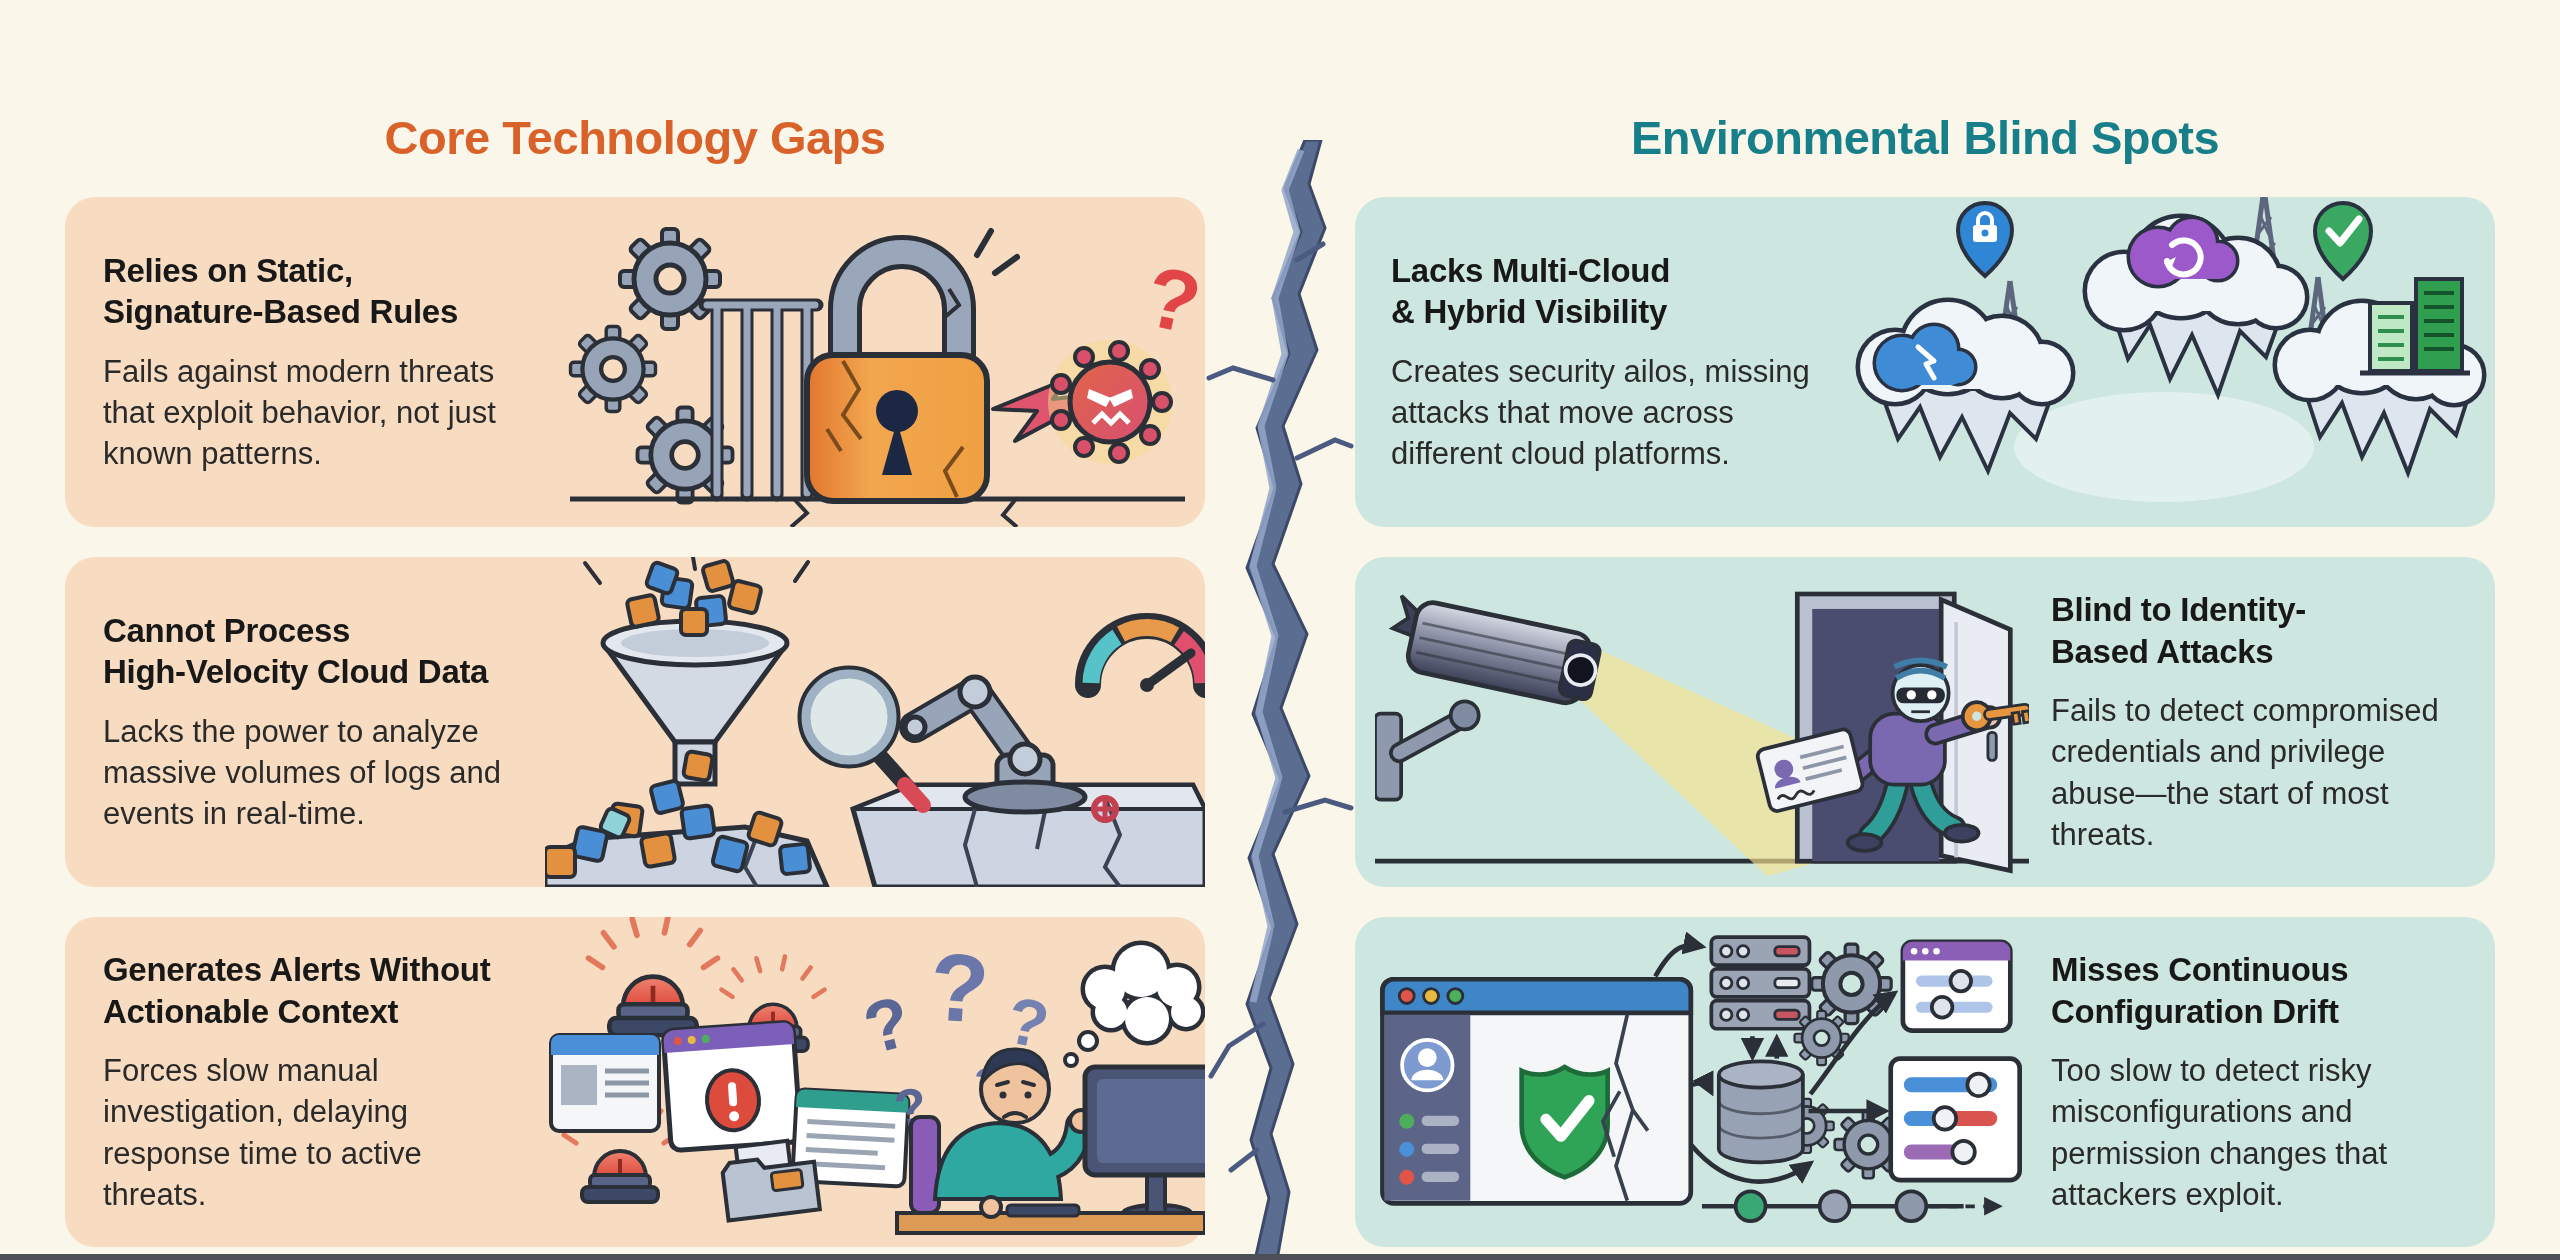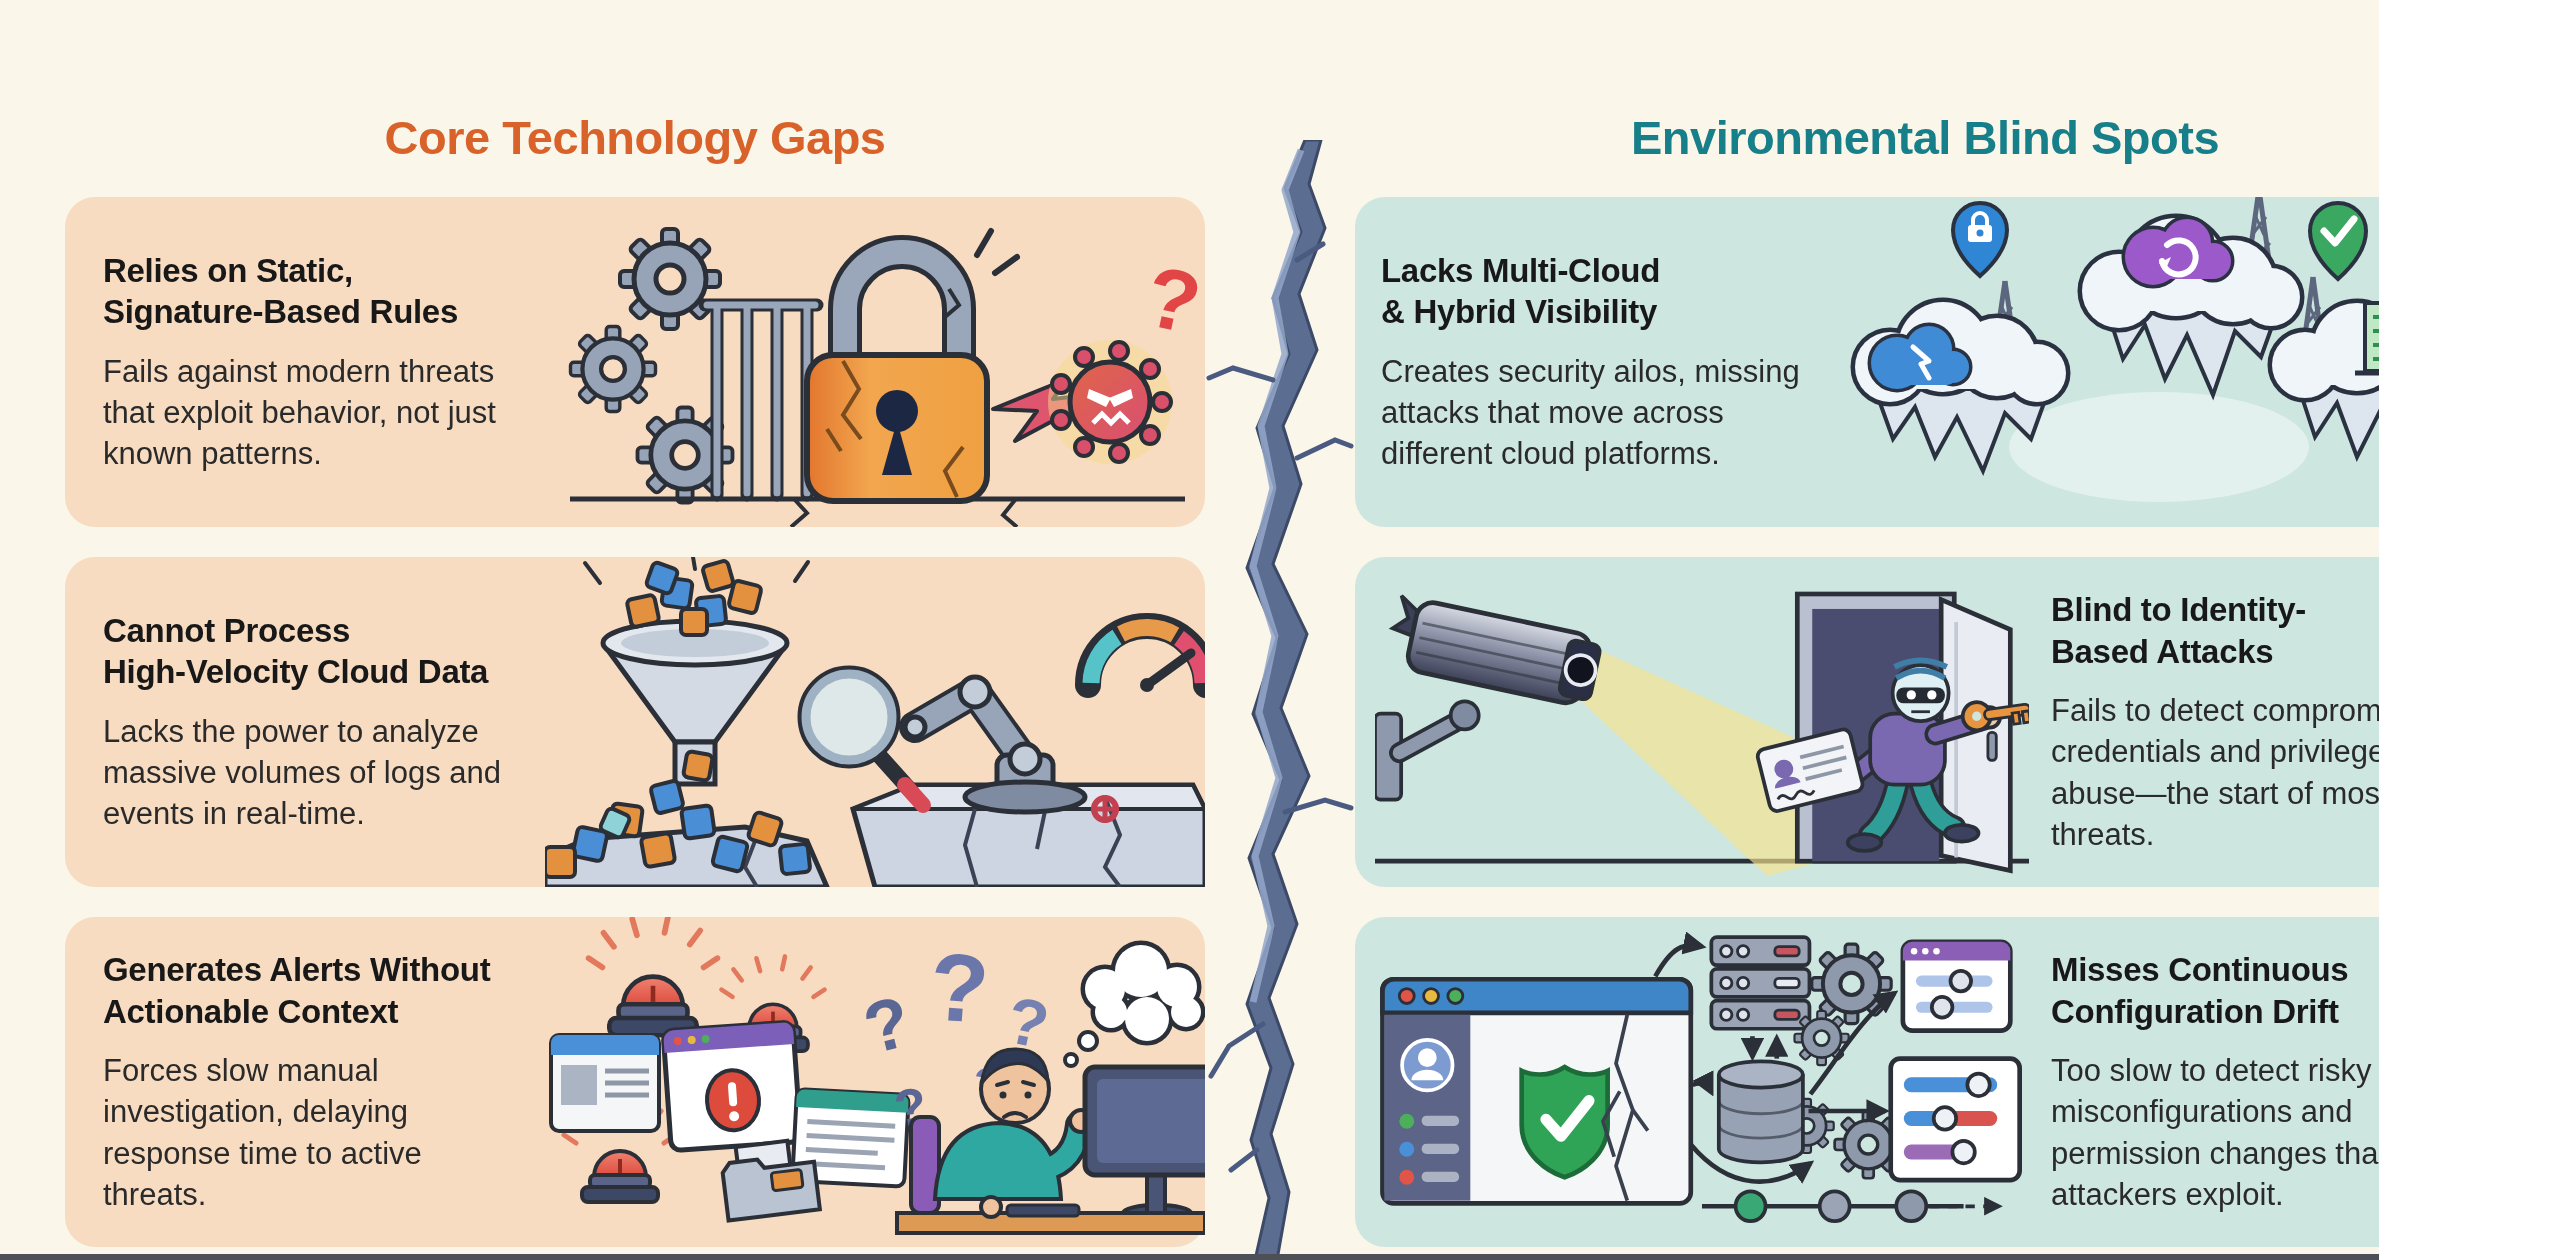--- a/index.html
+++ b/index.html
@@ -1,25 +1,25 @@
 <!DOCTYPE html>
 <html style="--page-bg: #faf6e9; --left-accent: #d9622a; --right-accent: #177f89; --left-card-bg: #f8dcc1; --right-card-bg: #cde6e0; --title-ink: #181818; --body-ink: #2a2a2a; --crack-fill: #5c6d92; --crack-highlight: #93a7ca;"><head>
 <meta charset="utf-8">
 <style>
   html,body{margin:0;padding:0}
-  .canvas{position:relative;width:2379px;height:1260px;background:var(--page-bg,#faf6e9);
+  .canvas{position:relative;width:2560px;height:1260px;background:var(--page-bg,#faf6e9);
     font-family:"Liberation Sans","DejaVu Sans",sans-serif;overflow:hidden}
   .section-title{position:absolute;top:110px;width:1140px;text-align:center;
     font-size:47px;font-weight:bold;letter-spacing:-0.5px;margin:0}
   .section-title.left{left:65px;color:var(--left-accent,#d9622a)}
   .section-title.right{left:1355px;color:var(--right-accent,#177f89)}
   .card{position:absolute;width:1140px;height:330px;border-radius:30px;
     display:flex;align-items:center;gap:22px;box-sizing:border-box}
   .card.left-col{left:65px;background:var(--left-card-bg,#f8dcc1);padding-left:38px}
-  .card.right-col{left:1355px;background:var(--right-card-bg,#cde6e0);padding-left:26px}
+  .card.right-col{left:1355px;background:var(--right-card-bg,#cde6e0);padding-left:36px}
   .card.reverse{flex-direction:row-reverse;padding-left:20px;padding-right:42px}
   .row1{top:197px}.row2{top:557px}.row3{top:917px}
   .card-text{width:420px;flex:none}
   .reverse .card-text{width:402px}
   .card-title{margin:0 0 18px;font-size:33px;font-weight:bold;line-height:1.26;
     color:var(--title-ink,#181818);white-space:pre-line;letter-spacing:-0.3px}
   .card-body{margin:0;font-size:31px;line-height:1.33;color:var(--body-ink,#2a2a2a);white-space:pre-line}
   .illus{flex:1 1 auto;height:330px;min-width:0}
   .crack{position:absolute;left:1185px;top:140px}
   .bottom-bar{position:absolute;left:0;bottom:0;width:2560px;height:6px;background:#4d5157}

